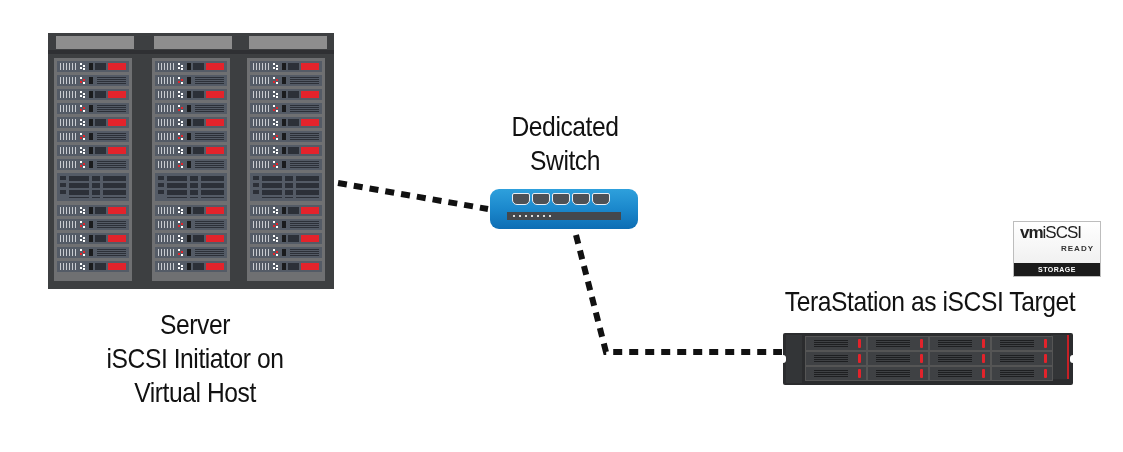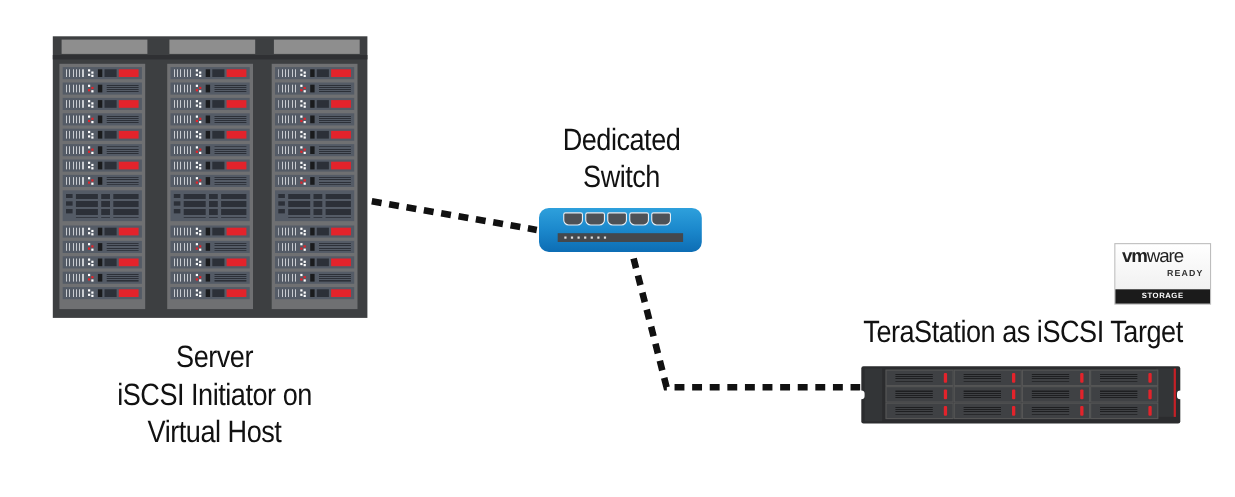--- a/index.html
+++ b/index.html
@@ -558,21 +558,21 @@
       <i style="left: 42px;"></i>
     </div>
 <div class="port" style="left: 22px;"></div>
     <div class="port" style="left: 42px;"></div>
     <div class="port" style="left: 62px;"></div>
     <div class="port" style="left: 82px;"></div>
     <div class="port" style="left: 102px;"></div>
   </div>
 
 <div class="vm">
-  <div class="vm-logo"><b>vm</b><span>ware</span></div>
+  <div class="vm-logo"><b>vm</b><span>iSCSI</span></div>
   <div class="vm-ready">READY</div>
   <div class="vm-store">STORAGE</div>
 </div>
 
 <div class="label" style="left:740px; top:285px; width:380px; font-size:28px; line-height:34px;">TeraStation as iSCSI Target</div>
 <div class="nas" id="nas">
   <div class="nas-left"></div>
   <div class="nas-right"></div>
   <div class="notch" style="left:-3px;"></div>
   <div class="notch" style="right:-3px;"></div>

